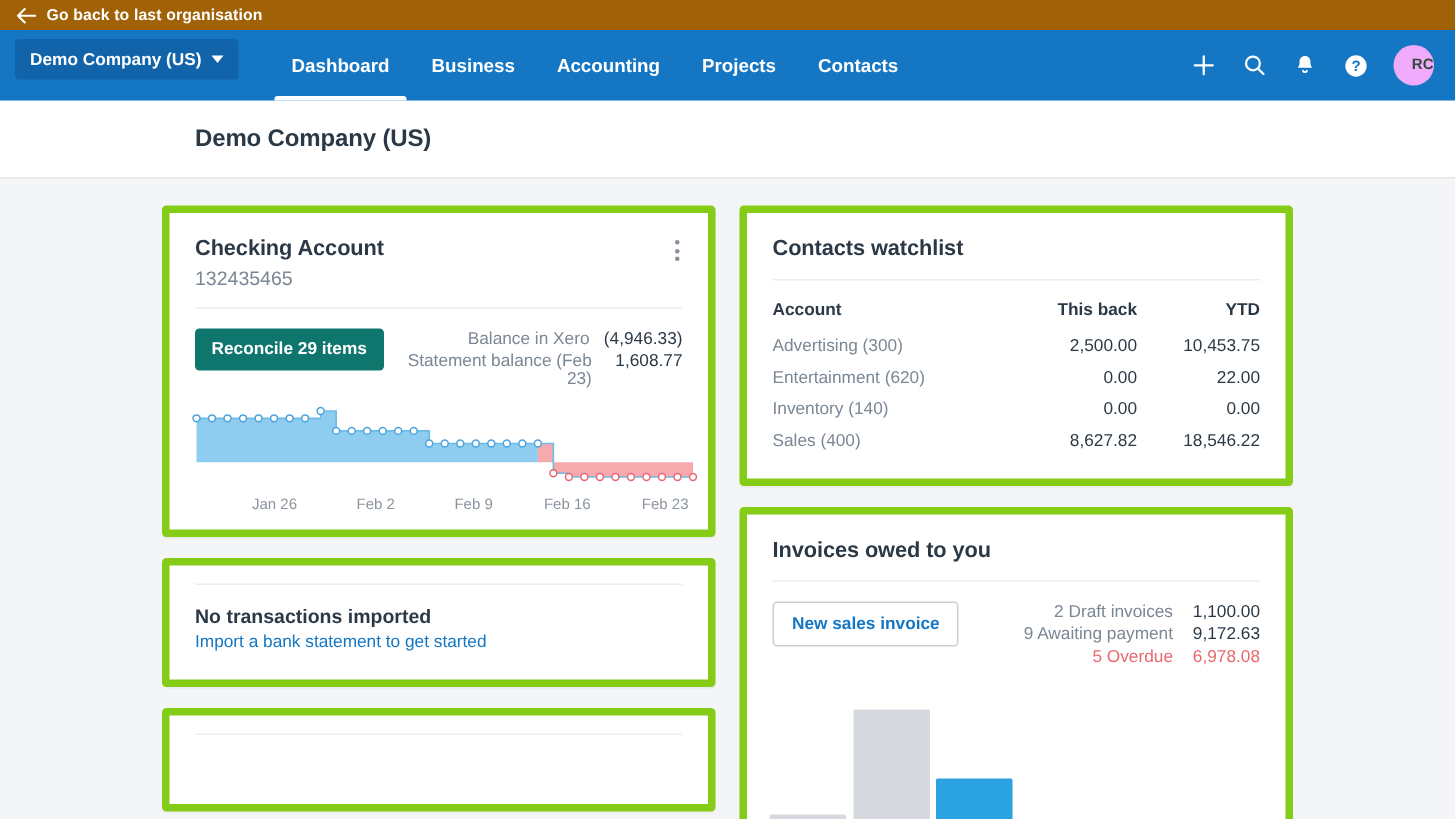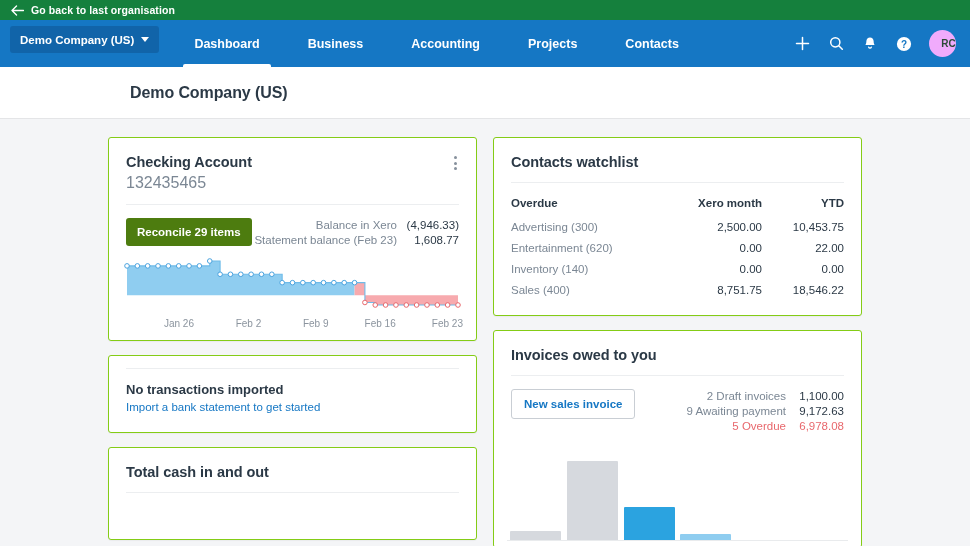--- a/index.html
+++ b/index.html
@@ -9,21 +9,21 @@
     height: 546px;
     overflow: hidden;
     background: #f4f5f7;
     font-family: "Liberation Sans", sans-serif;
     -webkit-font-smoothing: antialiased;
   }
 
   
   .org-banner {
     height: 20px;
-    background: #15803d;
+    background: #a16207;
     display: flex;
     align-items: center;
     padding: 0 0 0 10px;
   }
   .org-banner .back-arrow {
     width: 14px; height: 14px;
     display: flex; align-items: center; justify-content: center;
     color: #ffffff;
     margin-right: 7px;
   }
@@ -62,21 +62,20 @@
     width: 0; height: 0;
     border-left: 4px solid transparent;
     border-right: 4px solid transparent;
     border-top: 5px solid #ffffff;
   }
   .nav-items {
     display: flex;
     align-items: stretch;
     height: 47px;
     margin-left: 21px;
-    gap: 20px;
   }
   .nav-item {
     display: flex;
     align-items: center;
     padding: 0 14px;
     color: #ffffff;
     font-size: 12.5px;
     font-weight: bold;
     height: 47px;
     position: relative;
@@ -136,36 +135,36 @@
     padding: 18px 0 0 0;
     display: flex;
     gap: 16px;
     padding-left: 108px;
     padding-right: 108px;
   }
   .col { display: flex; flex-direction: column; gap: 14px; width: 369px; }
 
   .card {
     background: #ffffff;
-    border: 1px solid #84cc16;
+    border: 5px solid #84cc16;
     border-radius: 3px;
     box-shadow: 0 1px 1px rgba(0,0,0,0.04);
   }
   .card-head {
     padding: 16px 17px 0 17px;
     position: relative;
   }
   .card-title {
     font-size: 14.5px;
     font-weight: bold;
     color: #2b3946;
     letter-spacing: -0.05px;
   }
   .card-sub {
-    font-size: 16px;
+    font-size: 13px;
     color: #7b8794;
     margin-top: 4px;
   }
   .kebab {
     position: absolute;
     top: 15px; right: 13px;
     width: 16px; height: 20px;
     display: flex; flex-direction: column;
     align-items: center; justify-content: center;
     gap: 2.5px;
@@ -178,21 +177,21 @@
   }
   .divider {
     height: 1px;
     background: #eceef0;
     margin: 12px 17px 0 17px;
   }
 
   
   .bank-body { padding: 13px 17px 0 17px; display: flex; align-items: flex-start; }
   .btn-primary {
-    background: #4d7c0f;
+    background: #0f766e;
     color: #ffffff;
     border: none;
     border-radius: 3px;
     font-size: 11.5px;
     font-weight: bold;
     padding: 8px 11px;
     font-family: inherit;
     white-space: nowrap;
   }
   .balances { margin-left: auto; text-align: right; padding-top: 1px; }
@@ -424,44 +423,41 @@
 
     <div class="card">
       <div class="divider"></div>
       <div class="empty-body">
         <div class="empty-title">No transactions imported</div>
         <a class="empty-link">Import a bank statement to get started</a>
       </div>
     </div>
 
     <div class="card">
-      <div class="card-head">
-        <div class="card-title">Total cash in and out</div>
-      </div>
       <div class="divider"></div>
       <div class="cash-body">
         
       </div>
     </div>
 
   </div>
 
   <div class="col">
 
     <div class="card">
       <div class="card-head">
         <div class="card-title">Contacts watchlist</div>
       </div>
       <div class="divider"></div>
       <div class="wl">
         <table>
           <thead>
             <tr>
-              <th class="acct">Overdue</th>
-              <th class="col-month">Xero month</th>
+              <th class="acct">Account</th>
+              <th class="col-month">This back</th>
               <th class="col-ytd">YTD</th>
             </tr>
           </thead>
           <tbody id="wl-body">
               <tr>
                 <td class="acct">Advertising (300)</td>
                 <td class="num">2,500.00</td>
                 <td class="num">10,453.75</td>
               </tr>
               <tr>
@@ -469,21 +465,21 @@
                 <td class="num">0.00</td>
                 <td class="num">22.00</td>
               </tr>
               <tr>
                 <td class="acct">Inventory (140)</td>
                 <td class="num">0.00</td>
                 <td class="num">0.00</td>
               </tr>
               <tr>
                 <td class="acct">Sales (400)</td>
-                <td class="num">8,751.75</td>
+                <td class="num">8,627.82</td>
                 <td class="num">18,546.22</td>
               </tr>
             </tbody>
         </table>
       </div>
     </div>
 
     <div class="card">
       <div class="card-head">
         <div class="card-title">Invoices owed to you</div>

